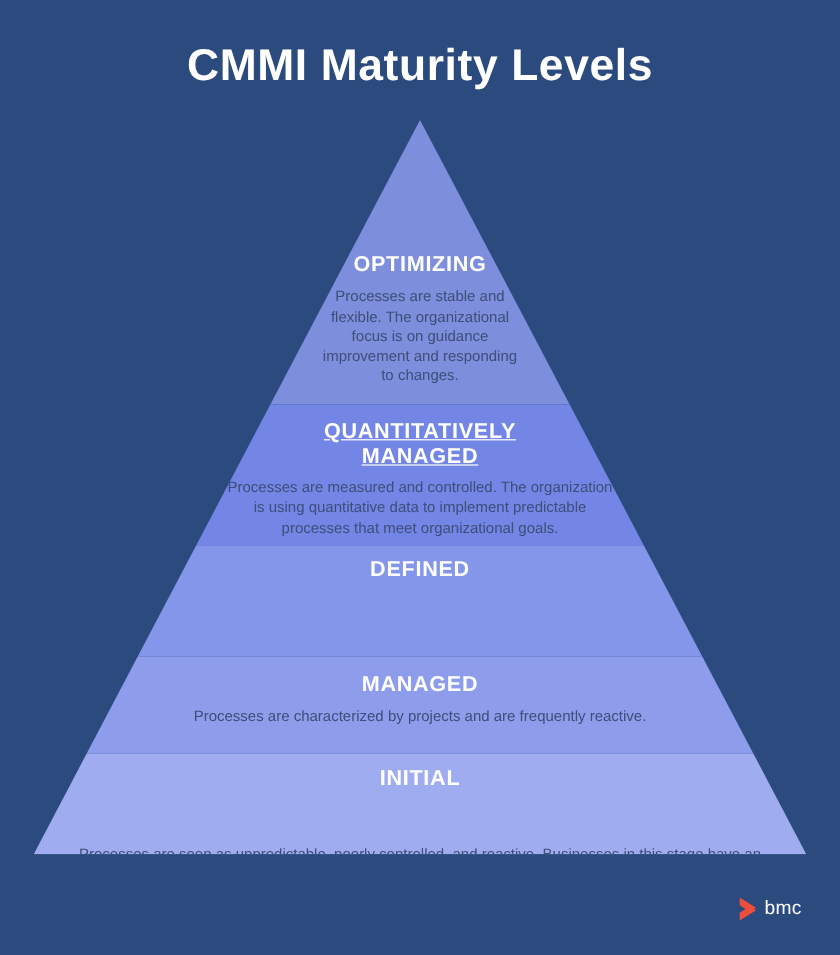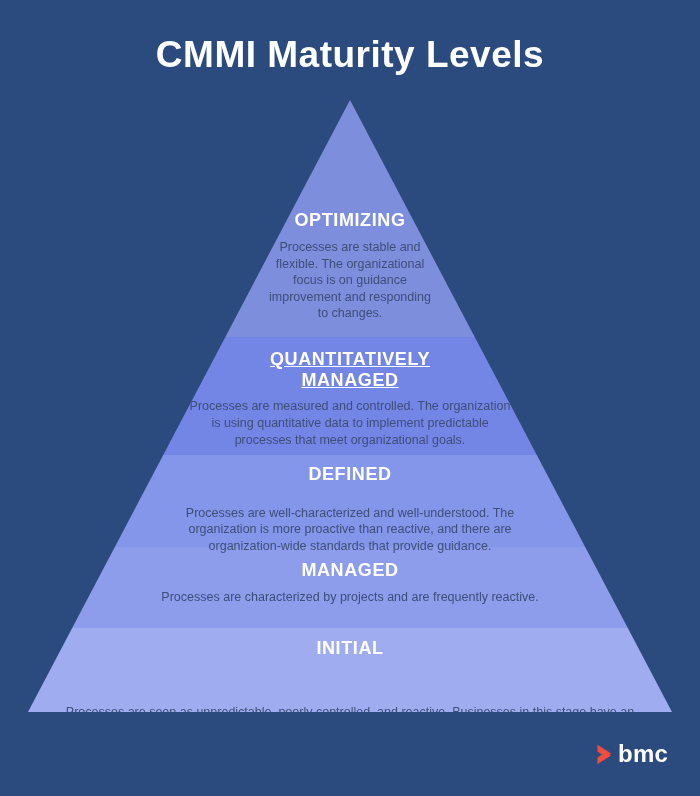--- a/index.html
+++ b/index.html
@@ -71,22 +71,22 @@
     position: absolute;
     right: 32px;
     bottom: 28px;
     display: flex;
     align-items: center;
     gap: 5px;
   }
   .brand-mark { display: block; width: 17px; height: 21px; }
   .brand-text {
     color: #ffffff;
-    font-size: 24px;
-    font-weight: bold;
+    font-size: 16px;
+    font-weight: normal;
     letter-spacing: 0.2px;
   }
 </style>
 </head>
 <body style="background: rgb(43, 74, 126);">
 
 <div class="canvas">
 
   <h1 class="page-title" style="color: rgb(255, 255, 255);">CMMI Maturity Levels</h1>
 
@@ -97,21 +97,20 @@
       <div class="band-desc" style="color: rgb(61, 78, 120);">Processes are stable and flexible. The organizational focus is on guidance improvement and responding to changes.</div>
     </div>
 
     <div class="band band-2" style="background: rgb(115, 134, 230);">
       <div class="band-title" style="color: rgb(255, 255, 255);">QUANTITATIVELY MANAGED</div>
       <div class="band-desc" style="color: rgb(61, 78, 120);">Processes are measured and controlled. The organization is using quantitative data to implement predictable processes that meet organizational goals.</div>
     </div>
 
     <div class="band band-3" style="background: rgb(131, 150, 233);">
       <div class="band-title" style="color: rgb(255, 255, 255);">DEFINED</div>
-      <div class="band-desc" style="color: rgb(61, 78, 120);">Processes are well-characterized and well-understood. The organization is more proactive than reactive, and there are organization-wide standards that provide guidance.</div>
     </div>
 
     <div class="band band-4" style="background: rgb(141, 157, 236);">
       <div class="band-title" style="color: rgb(255, 255, 255);">MANAGED</div>
       <div class="band-desc" style="color: rgb(61, 78, 120);">Processes are characterized by projects and are frequently reactive.</div>
     </div>
 
     <div class="band band-5" style="background: rgb(159, 173, 240);">
       <div class="band-title" style="color: rgb(255, 255, 255);">INITIAL</div>
       <div class="band-desc" style="color: rgb(61, 78, 120);">Processes are seen as unpredictable, poorly controlled, and reactive. Businesses in this stage have an unpredictable environment that leads to increased risks and inefficiency.</div>

